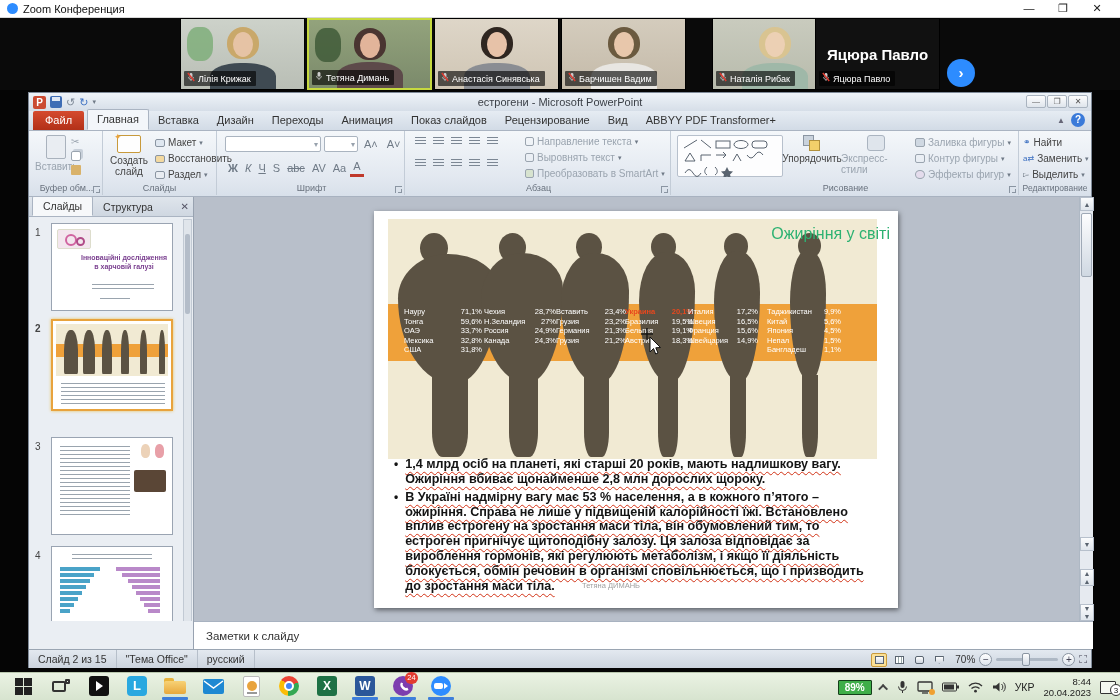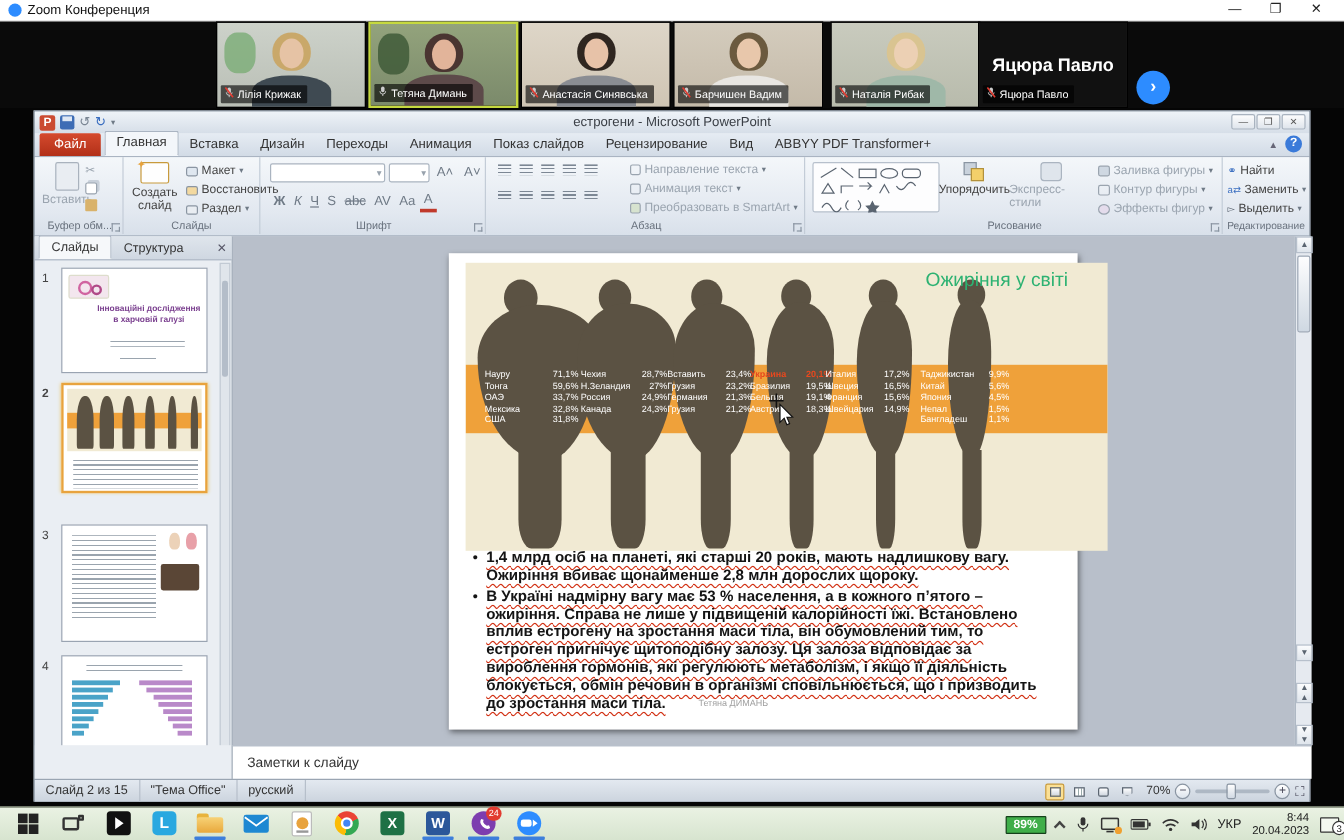--- a/index.html
+++ b/index.html
@@ -67,21 +67,21 @@
   #panel-close{position:absolute;right:4px;top:4px;font-size:10px;color:#556;}
   .thumbnum{position:absolute;left:6px;font-size:10px;color:#444;}
   .thumb{position:absolute;left:22px;width:122px;background:#fff;border:1px solid #9aa4b2;}
   .thumb.sel{border:2px solid #e8a33d;box-shadow:0 0 3px #e8c35d;}
   .lines{background:repeating-linear-gradient(to bottom,#9aa4ae 0 1px,transparent 1px 4px);}
   #panel-sb{position:absolute;right:1px;top:22px;width:9px;bottom:2px;background:#e0e5eb;border:1px solid #c2cad4;}
   #panel-sb .pthumb{position:absolute;left:1px;top:14px;width:5px;height:80px;background:#b4bdc9;border-radius:2px;}
 
   #editor{position:absolute;left:165px;top:104px;width:885px;height:424px;background:#b8bfca;overflow:hidden;}
   #slide{position:absolute;left:180px;top:14px;width:524px;height:397px;background:#fff;box-shadow:1px 2px 5px rgba(0,0,0,.5);}
-  #info{position:absolute;left:14px;top:8px;width:535px;height:240px;background:#f1ead3;overflow:hidden;}
+  #info{position:absolute;left:14px;top:8px;width:489px;height:240px;background:#f1ead3;overflow:hidden;}
   #band{position:absolute;left:0;top:85px;width:100%;height:57px;background:#efa13a;}
   .fig{position:absolute;bottom:2px;}
   .fig .h{position:absolute;border-radius:50% 50% 48% 48%;background:#5b5243;}
   .fig .t{position:absolute;background:#5b5243;}
   .fig .l{position:absolute;background:#5b5243;border-radius:0 0 30% 30%;}
   .statgrp{position:absolute;top:3px;}
   .stat-row{display:flex;justify-content:space-between;font-size:7.5px;line-height:9.6px;color:#fff;}
   .stat-row.hl{color:#e8481e;font-weight:bold;}
   #slide-title{position:absolute;right:8px;top:14px;font-size:16px;color:#2db272;}
   #bullets{position:absolute;left:20px;top:246px;width:482px;list-style:none;}
@@ -187,21 +187,21 @@
           <span class="nametag">
      <span><svg viewBox="0 0 10 12" width="8" height="10">
                 <rect x="3.2" y="1" width="3.6" height="6" rx="1.8" fill="#ccc"></rect>
                 <path d="M2 6 a3 3 0 0 0 6 0" fill="none" stroke="#ccc"></path>
                 <line x1="5" y1="9" x2="5" y2="11" stroke="#ccc"></line>
                 <line x1="1" y1="1" x2="9" y2="11" stroke="#e23b30" stroke-width="1.7"></line>
               </svg></span>
             <span>Барчишен Вадим</span>
           </span>
         </div>
-        <div class="tile" style="left: 692px; text-align: right;">
+        <div class="tile" style="left: 712px; text-align: right;">
           <div class="wall" style="background:linear-gradient(#c9cbbe,#b8bbac)"></div>
           <div class="hair" style="background:#d9c491"></div>
        <div class="face" style="background:#ecd0b4"></div>
        <div class="torso" style="background:#9fb8a8"></div>
           <span class="nametag">
      <span><svg viewBox="0 0 10 12" width="8" height="10">
                 <rect x="3.2" y="1" width="3.6" height="6" rx="1.8" fill="#ccc"></rect>
                 <path d="M2 6 a3 3 0 0 0 6 0" fill="none" stroke="#ccc"></path>
                 <line x1="5" y1="9" x2="5" y2="11" stroke="#ccc"></line>
                 <line x1="1" y1="1" x2="9" y2="11" stroke="#e23b30" stroke-width="1.7"></line>
@@ -342,21 +342,21 @@
           <span class="micoline"></span>
         </div>
         <div style="position:absolute;left:118px;top:4px;display:flex;flex-direction:column;gap:3px;">
           <span class="rsmall dis">
               <span class="icobox" style="width:9px;height:9px;border:1px solid #9aa4af;"></span>
               <span>Направление текста</span>
               <span class="dd">▾</span>
             </span>
           <span class="rsmall dis">
               <span class="icobox" style="width:9px;height:9px;border:1px solid #9aa4af;"></span>
-              <span>Анимация текст</span>
+              <span>Выровнять текст</span>
               <span class="dd">▾</span>
             </span>
           <span class="rsmall dis">
               <span class="icobox" style="width:9px;height:9px;border:1px solid #9aa4af;background:#d7e3cf;"></span>
               <span>Преобразовать в SmartArt</span>
               <span class="dd">▾</span>
             </span>
         </div>
         <div class="rlabel"><span>Абзац</span></div>
         <span class="launcher"></span>

